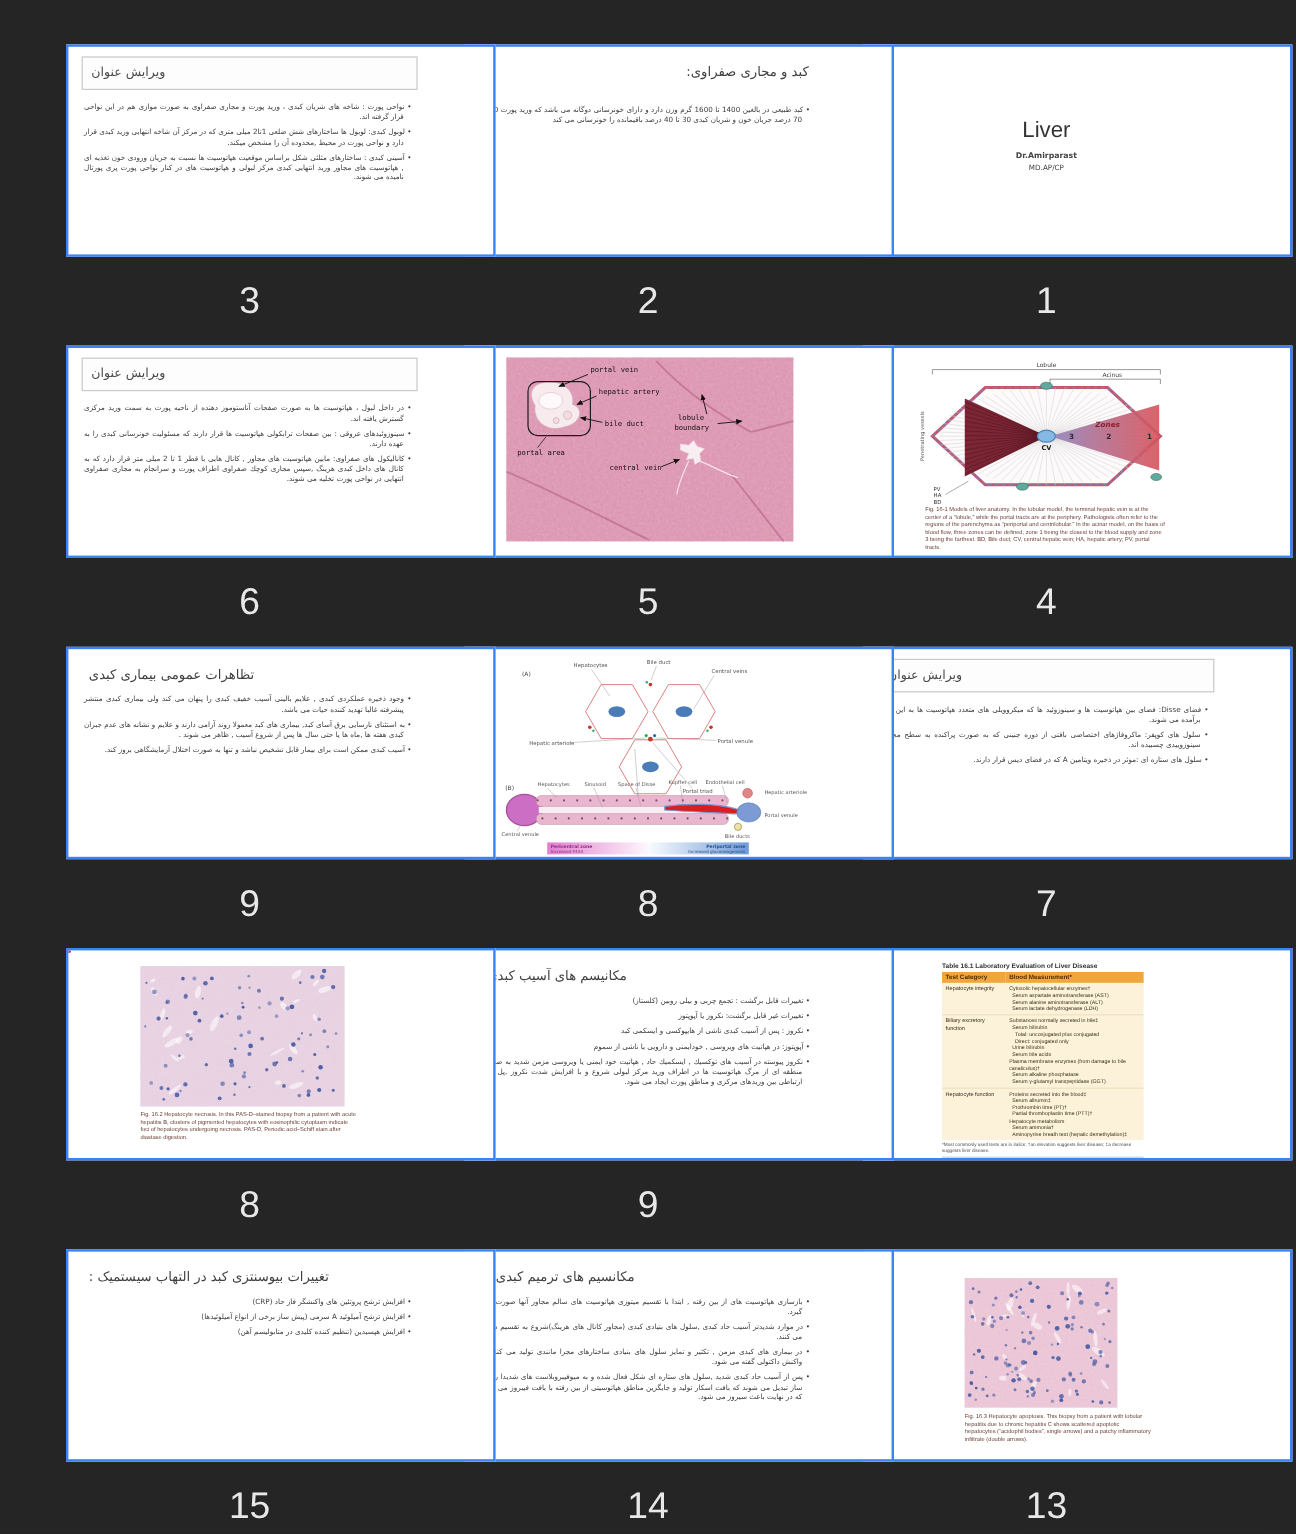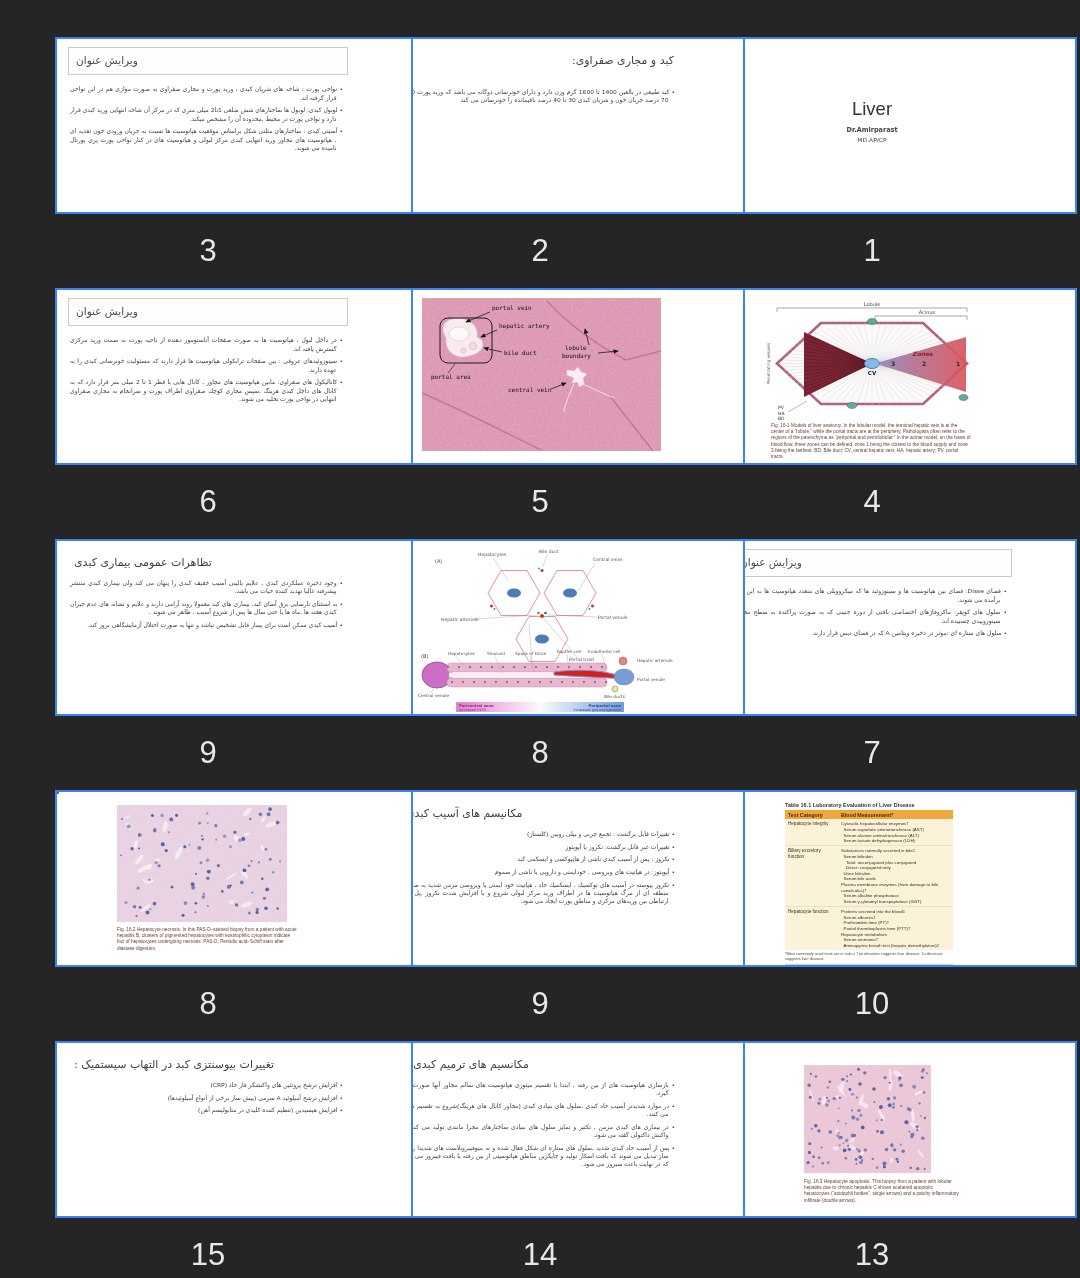--- a/index.html
+++ b/index.html
@@ -471,21 +471,20 @@
                     <div>  Serum ammonia†</div>
                     <div>  Aminopyrine breath test (hepatic demethylation)‡</div>
                   </td>
                 </tr>
               </tbody>
             </table>
       <div class="tbl-foot">*Most commonly used tests are in italics; †an elevation suggests liver disease; ‡a decrease suggests liver disease.</div>
           </div>
         </div>
       </div>
-      <div class="num">10</div>
     </div>
     <div class="cell">
       <div class="slide">
         <div class="inner">
           <div class="txt">
             <div class="ptitle" style="text-align:left">مكانیسم های آسیب كبدی</div>
       <div class="bullets">
               <div class="bullet">تغییرات قابل برگشت : تجمع چربی و بیلی روبین (كلستاز)</div>
               <div class="bullet">تغییرات غیر قابل برگشت: نكروز یا آپوپتوز</div>
               <div class="bullet">نكروز : پس از آسیب كبدی ناشی از هایپوكسی و ایسكمی كبد</div>

